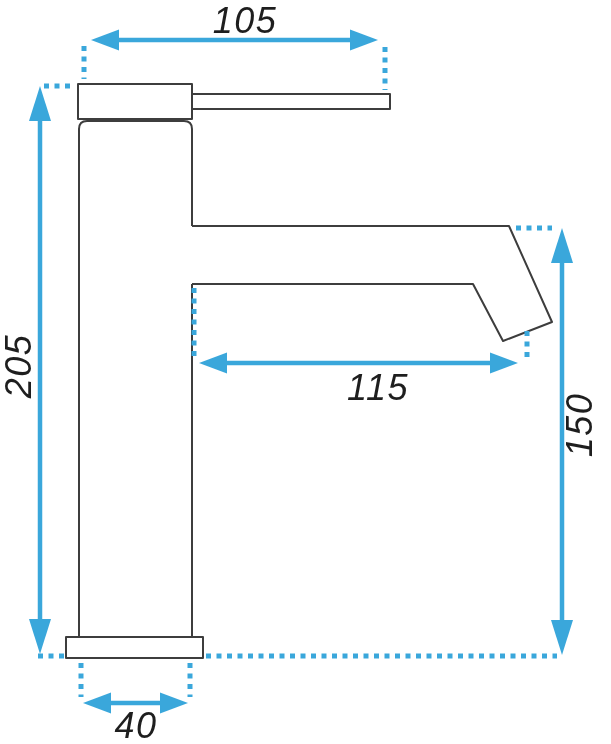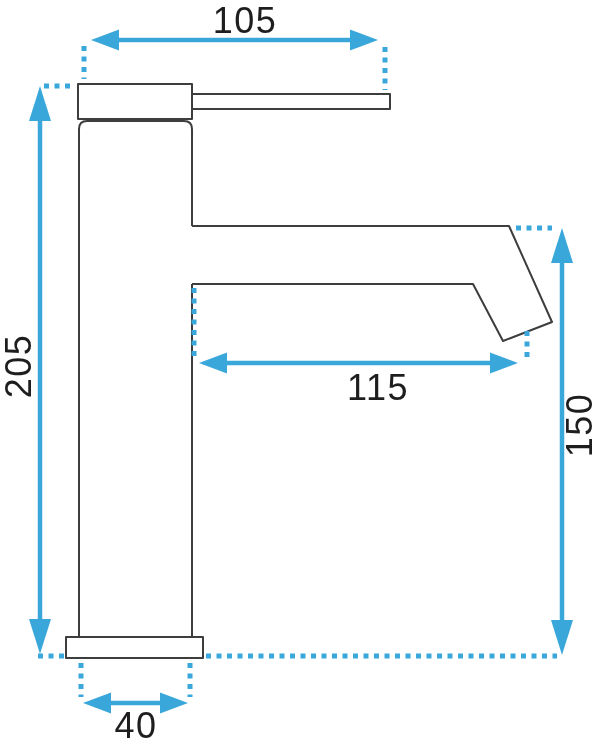--- a/index.html
+++ b/index.html
@@ -7,20 +7,21 @@
     padding: 0;
     background: #ffffff;
   }
   .canvas {
     position: relative;
     width: 595px;
     height: 744px;
     background: var(--bg, #ffffff);
     overflow: hidden;
     font-family: "Liberation Sans", sans-serif;
+    font-style: italic;
   }
   svg { display: block; }
   .outline {
     fill: none;
     stroke: var(--outline, #3d3d3d);
     stroke-width: 2;
     stroke-linejoin: round;
   }
   .outline-filled {
     fill: #ffffff;

